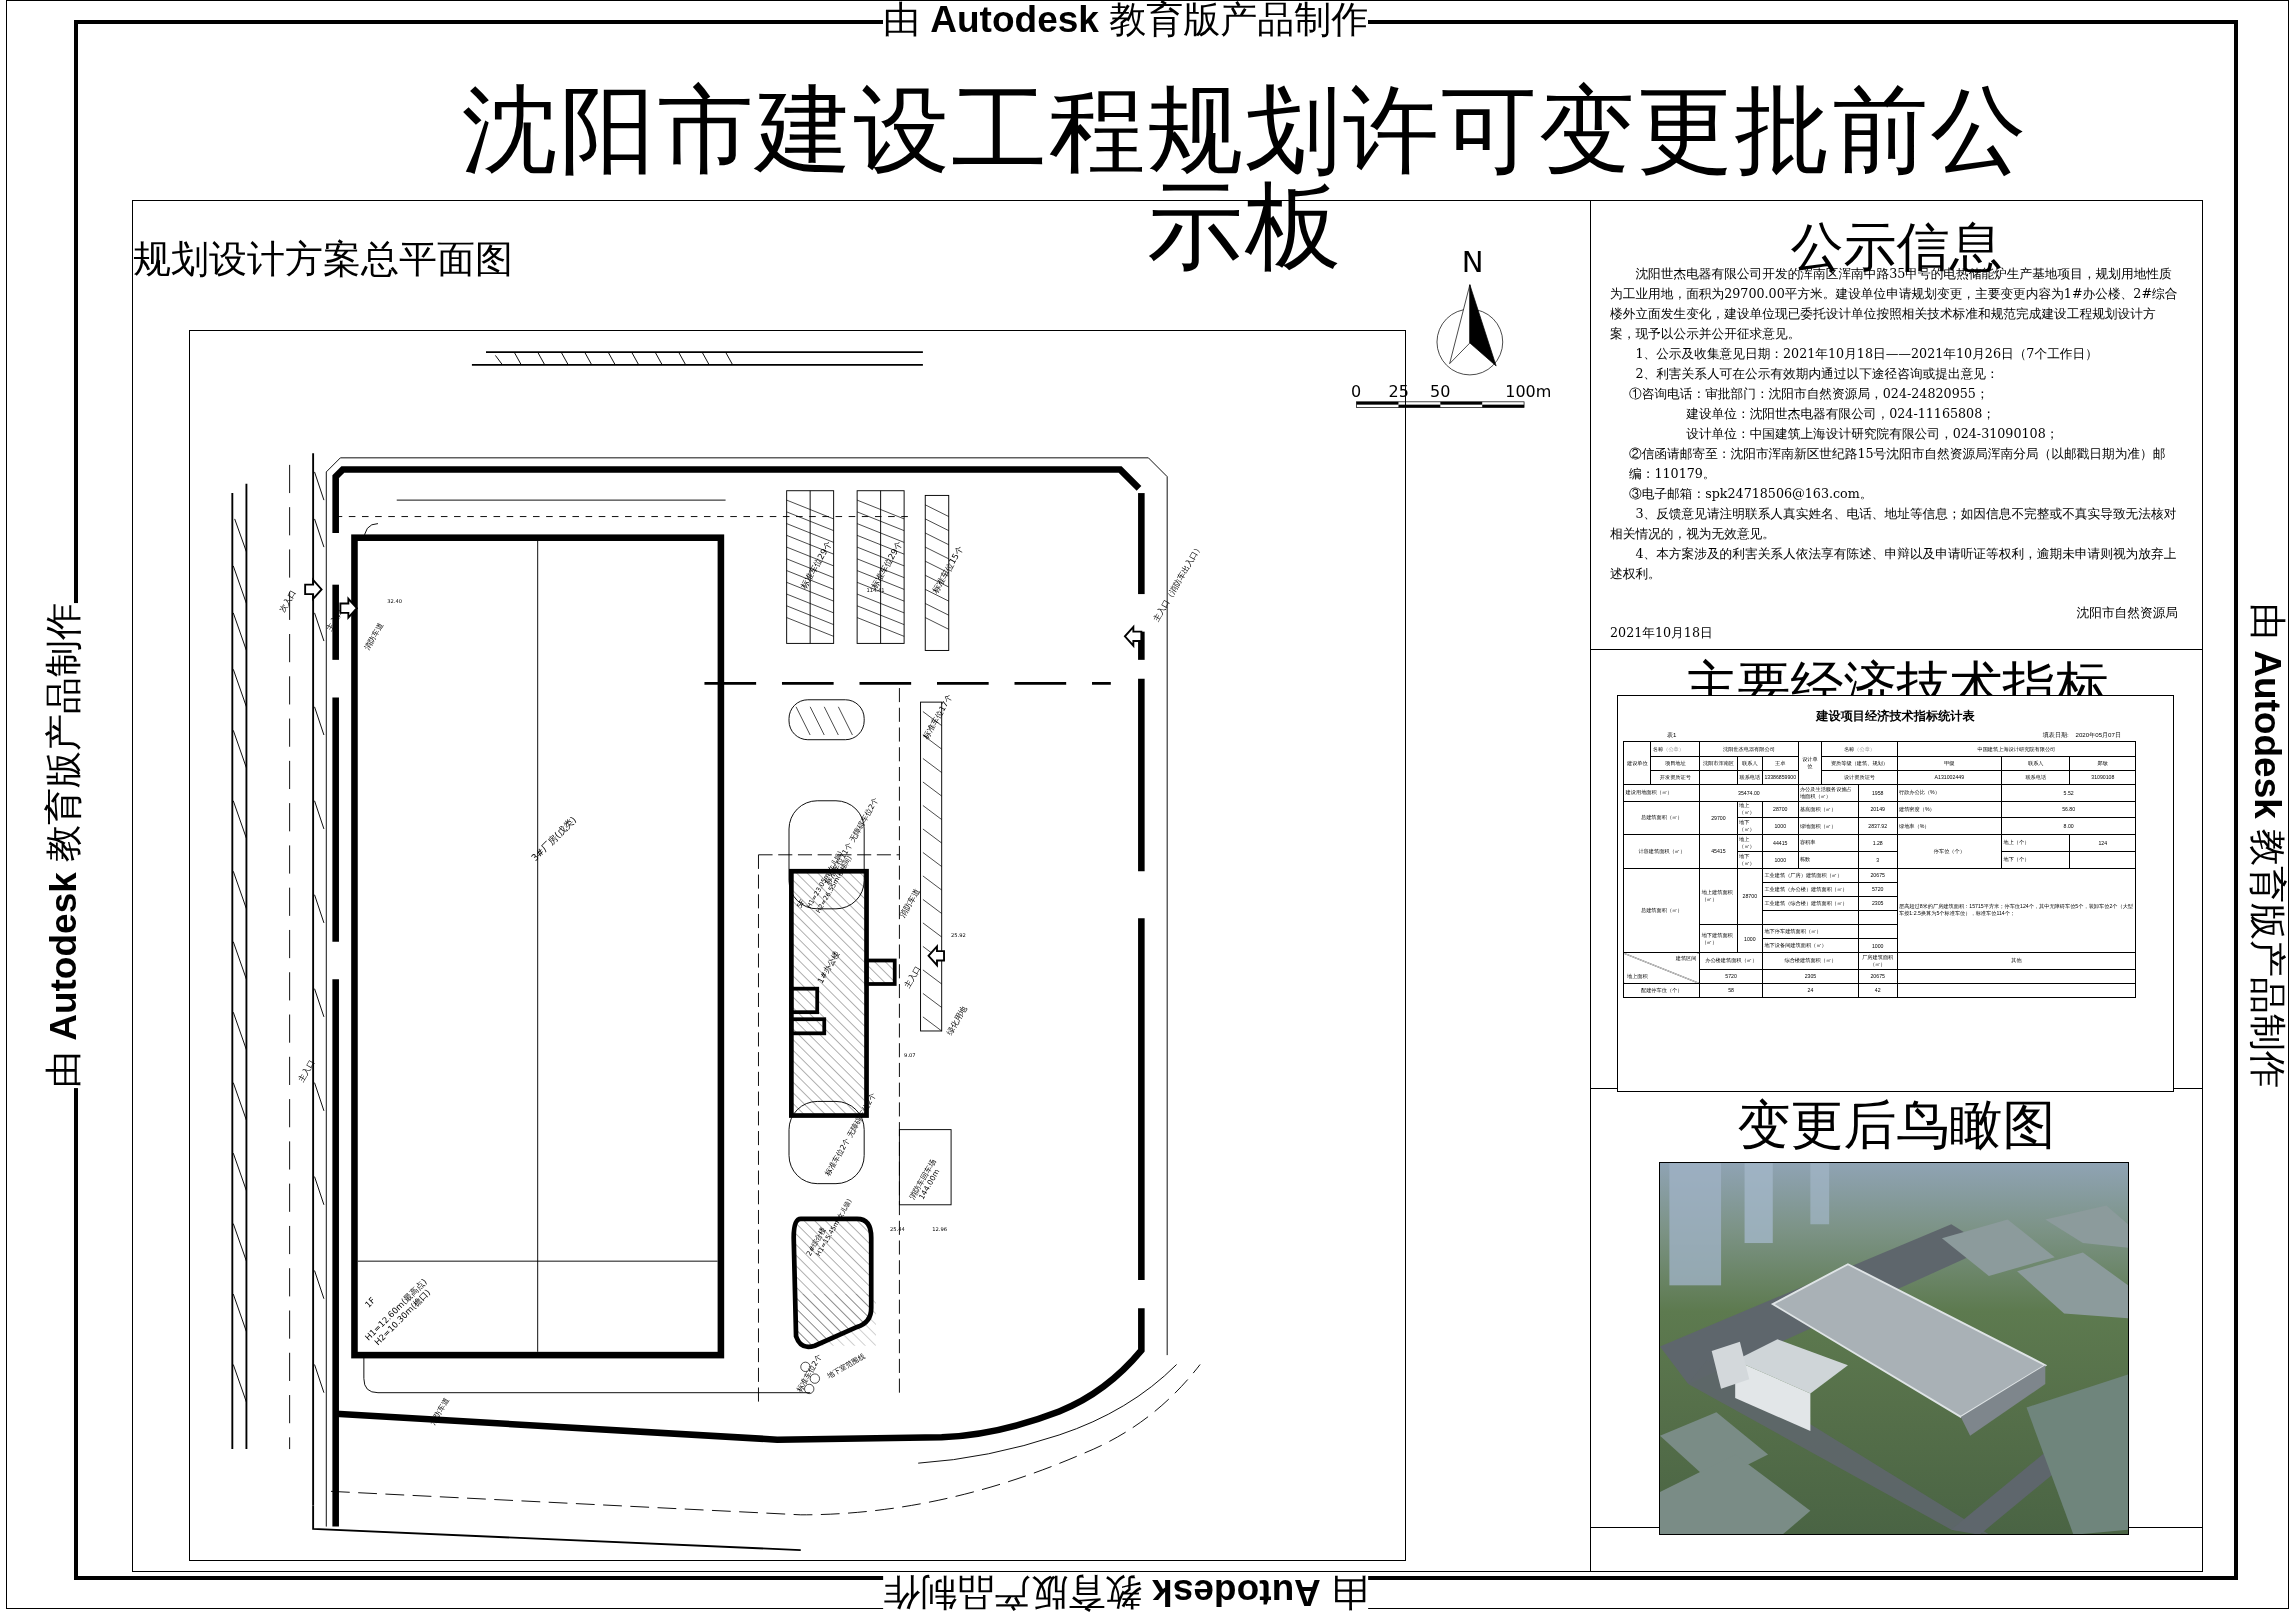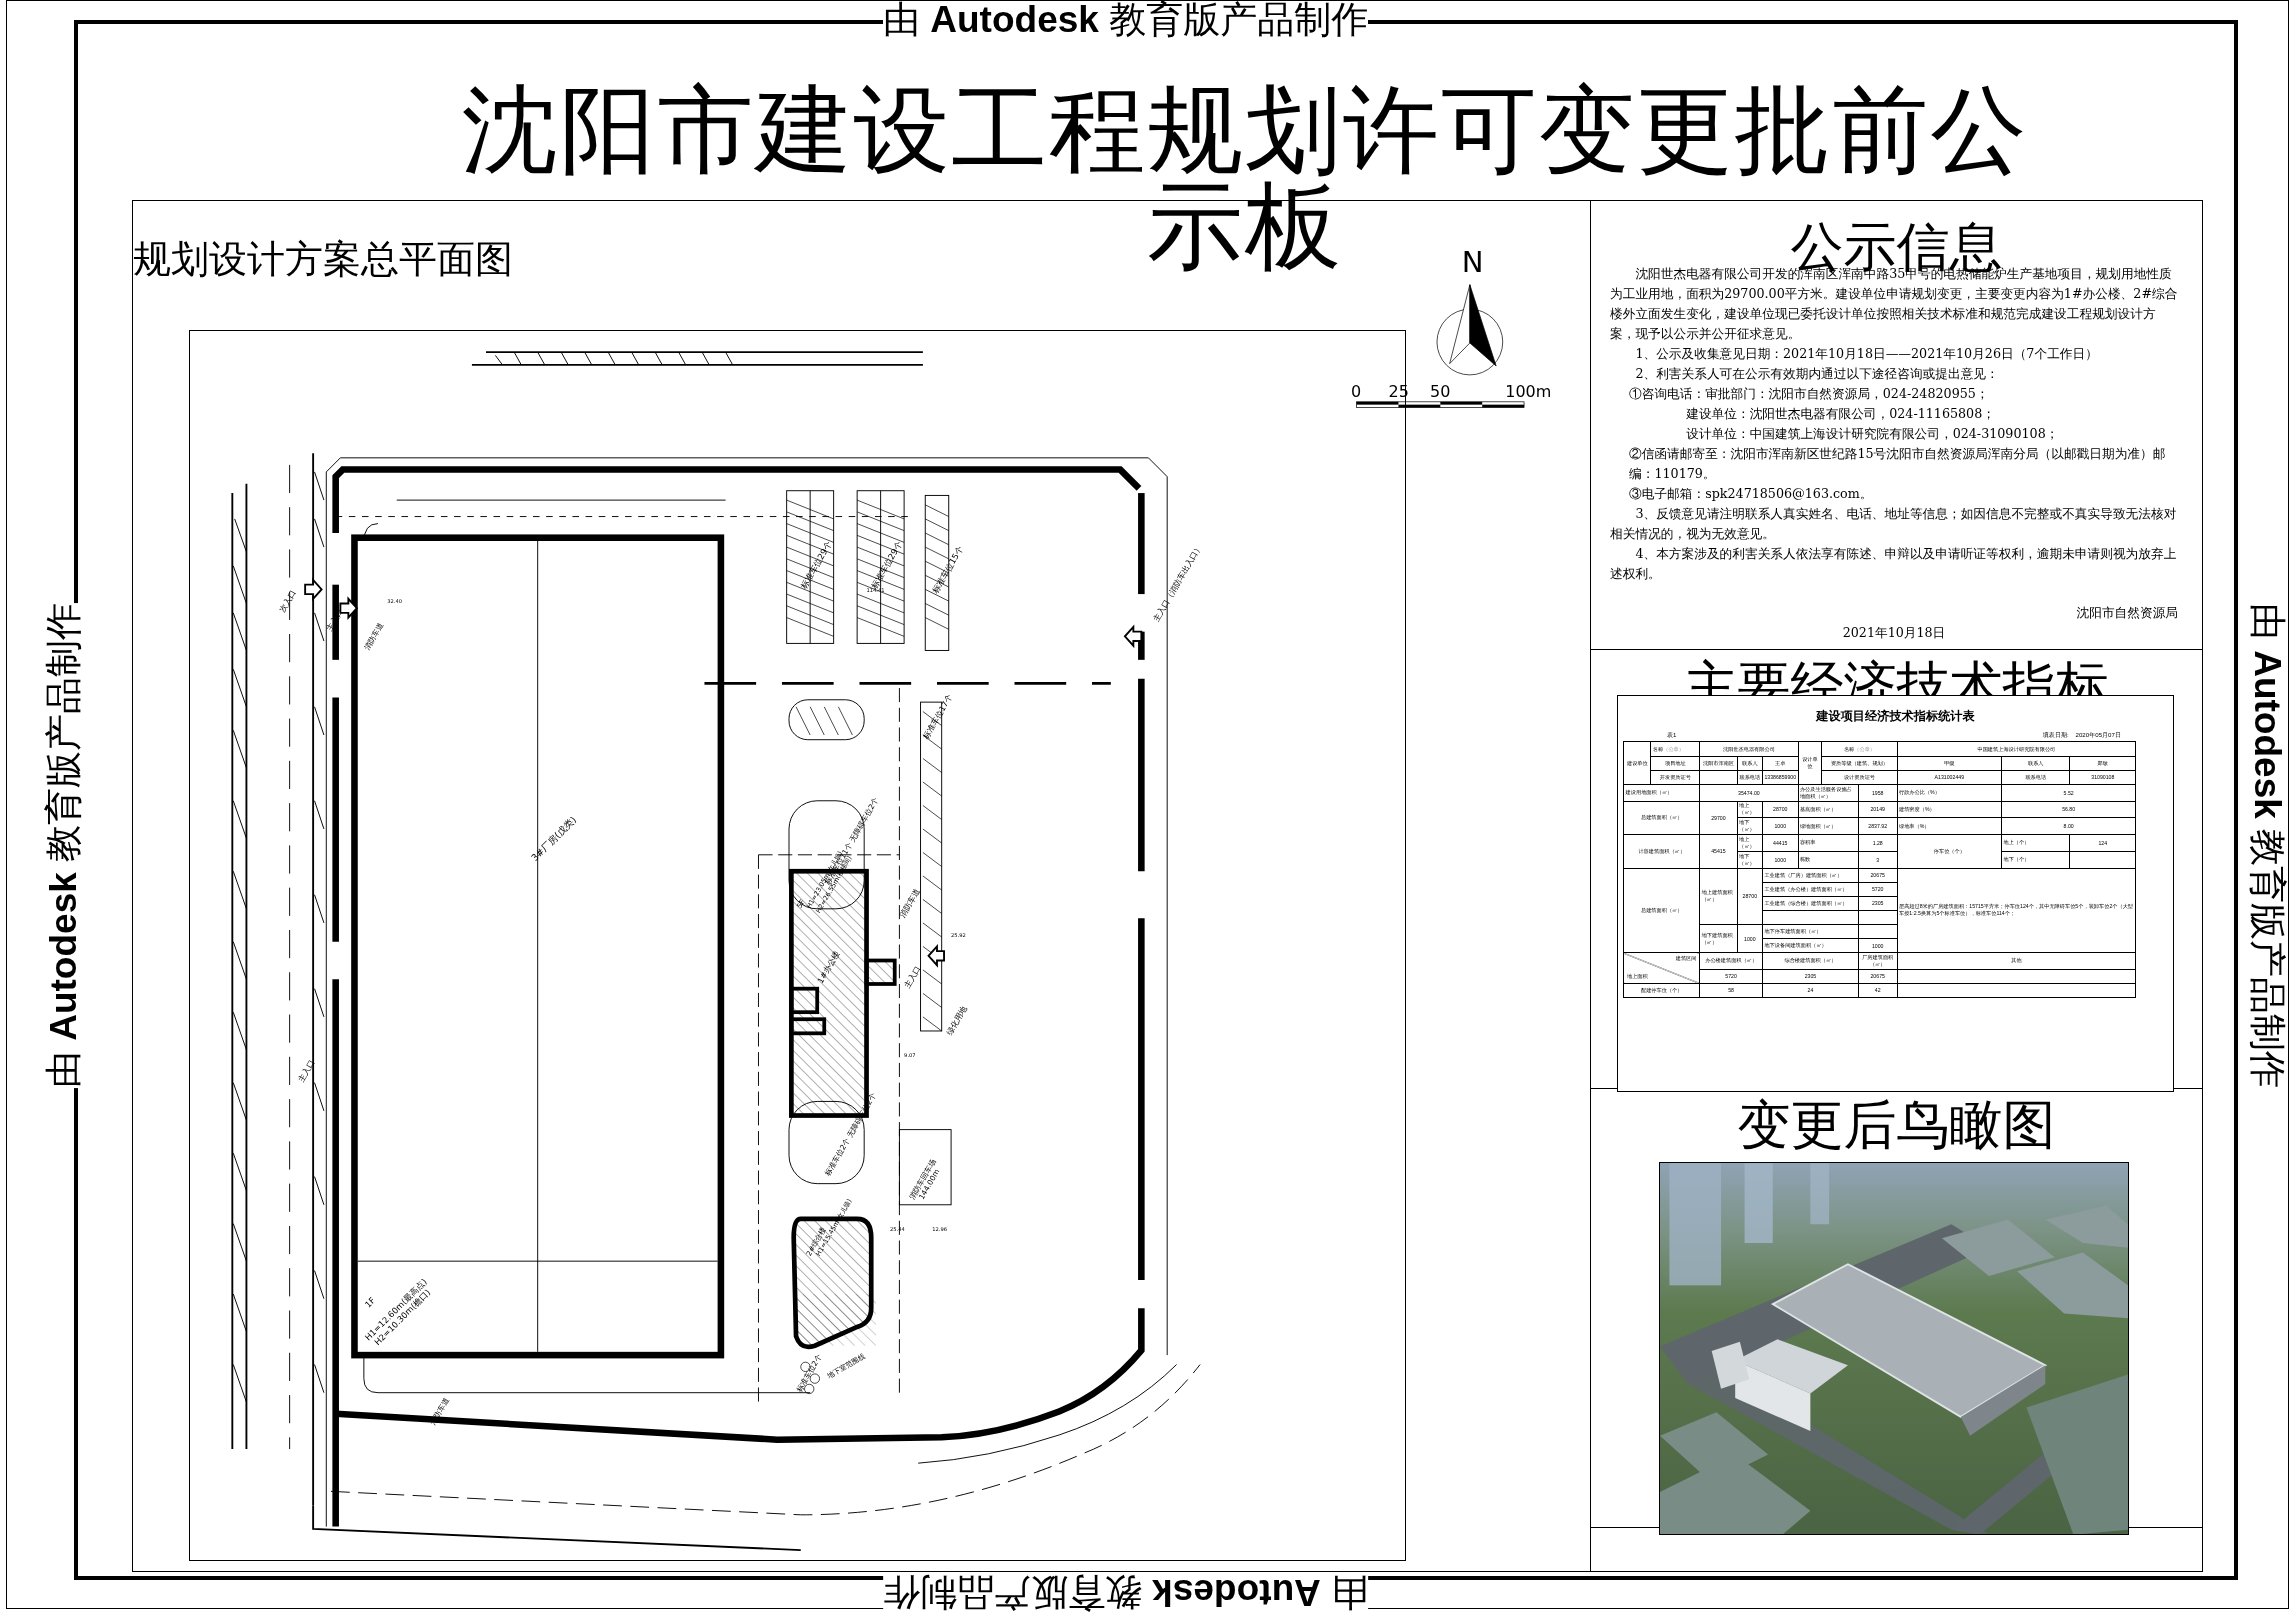--- a/index.html
+++ b/index.html
@@ -309,21 +309,21 @@
       <p class="indent1">1、公示及收集意见日期：2021年10月18日——2021年10月26日（7个工作日）</p>
       <p class="indent1">2、利害关系人可在公示有效期内通过以下途径咨询或提出意见：</p>
       <p class="indent2">①咨询电话：审批部门：沈阳市自然资源局，024-24820955；</p>
       <p class="indent3">建设单位：沈阳世杰电器有限公司，024-11165808；</p>
       <p class="indent3">设计单位：中国建筑上海设计研究院有限公司，024-31090108；</p>
       <p class="indent2">②信函请邮寄至：沈阳市浑南新区世纪路15号沈阳市自然资源局浑南分局（以邮戳日期为准）邮编：110179。</p>
       <p class="indent2">③电子邮箱：spk24718506@163.com。</p>
       <p class="indent1">3、反馈意见请注明联系人真实姓名、电话、地址等信息；如因信息不完整或不真实导致无法核对相关情况的，视为无效意见。</p>
       <p class="indent1">4、本方案涉及的利害关系人依法享有陈述、申辩以及申请听证等权利，逾期未申请则视为放弃上述权利。</p>
       <p class="signoff">沈阳市自然资源局</p>
-      <p style="text-align:center;">2021年10月18日</p>
+      <p style="text-align:left;">2021年10月18日</p>
     </div>
   </div>
 
   <div class="sect" style="top:449px;height:439px;">
     <div class="sec-title" style="margin-top:8.5px;">主要经济技术指标</div>
     <div class="tbl-wrap">
       <div class="tbl-title">建设项目经济技术指标统计表</div>
       <div class="tbl-meta">
         <span>表1</span>
         <span><span>填表日期:</span>&nbsp;&nbsp;&nbsp;&nbsp;<span>2020年05月07日</span></span>

